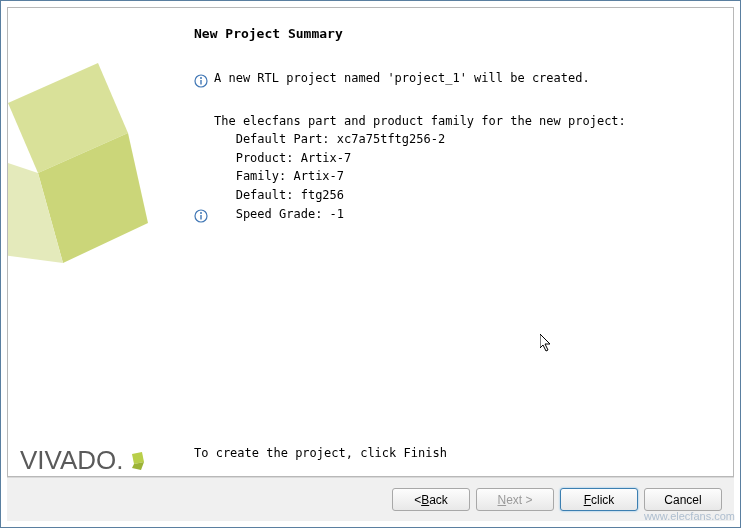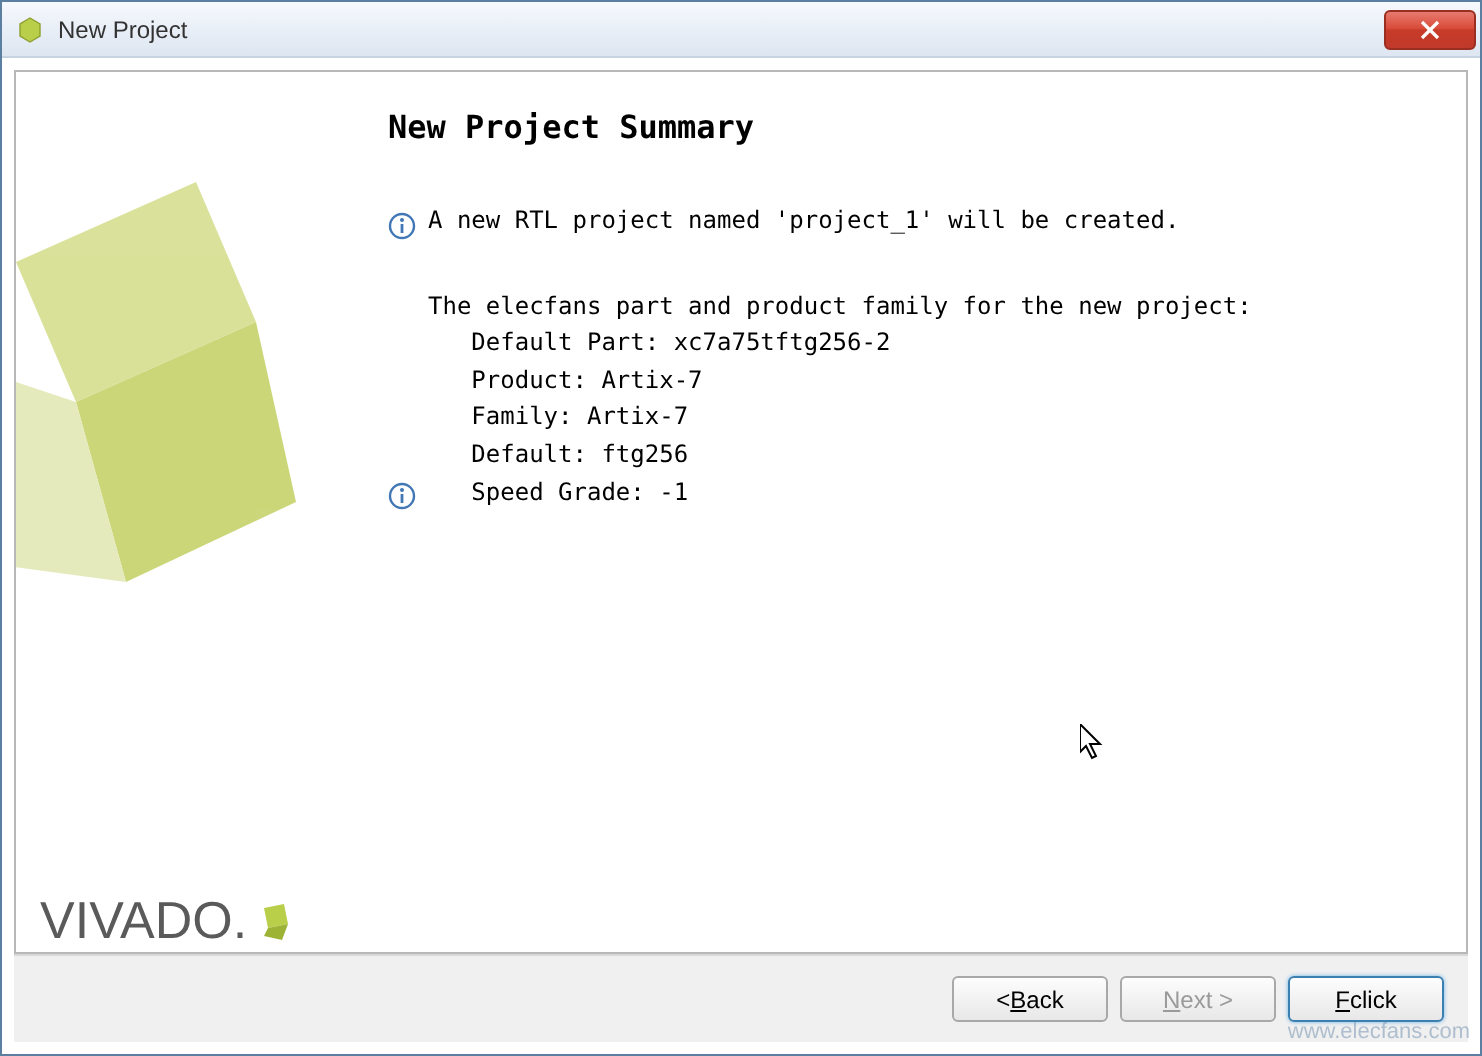--- a/index.html
+++ b/index.html
@@ -95,21 +95,21 @@
     .content {
       flex: 1;
       padding: 18px 20px 10px 6px;
       font-family: "NSimSun", "SimSun", monospace;
       font-size: 12px;
       color: #000;
       display: flex;
       flex-direction: column;
     }
     .heading {
-      font-size: 16px;
+      font-size: 13px;
       font-weight: bold;
       margin-bottom: 28px;
       font-family: "NSimSun", "SimSun", monospace;
     }
     .info-row {
       display: flex;
       align-items: flex-end;
       margin-bottom: 24px;
       line-height: 1.55;
     }
@@ -178,34 +178,20 @@
       pointer-events: none;
       text-align: left;
       line-height: 1.1;
     }
   </style>
 </head>
 <body>
 
 <div class="window">
 
-  <div class="titlebar">
-    <span class="title-icon">
-      <svg width="16" height="16" viewBox="0 0 16 16">
-        <polygon points="8,2 13,5 13,11 8,14 3,11 3,5" fill="#b9cf4a" stroke="#8ea030" stroke-width="0.7"></polygon>
-      </svg>
-    </span>
-    <span class="title-text">New Project</span>
-    <div class="close-btn">
-      <svg width="10" height="10" viewBox="0 0 10 10">
-        <line x1="1" y1="1" x2="9" y2="9" stroke="#fff" stroke-width="1.6"></line>
-        <line x1="9" y1="1" x2="1" y2="9" stroke="#fff" stroke-width="1.6"></line>
-      </svg>
-    </div>
-  </div>
 
   <div class="body-area">
 
     <div class="side-graphic">
       <svg class="bg-shape" width="210" height="300" viewBox="0 0 210 300">
         <g fill="#d5de8f" opacity="0.9">
           <polygon points="30,40 120,0 150,70 60,110"></polygon>
           <polygon points="60,110 150,70 170,160 85,200" fill="#c6d26b"></polygon>
           <polygon points="0,90 60,110 85,200 10,190" fill="#e2e8b4"></polygon>
         </g>
@@ -247,20 +233,21 @@
         <div class="info-text"><span>The elecfans part and product family for the new project:</span>
 <span>   Default Part: xc7a75tftg256-2</span>
 <span>   Product: Artix-7</span>
 <span>   Family: Artix-7</span>
 <span>   Default: ftg256</span>
 <span>   Speed Grade: -1</span></div>
       </div>
 
       <div class="spacer"></div>
 
+      <div class="finish-line">To create the project, click Finish</div>
     </div>
 
     <svg class="cursor-arrow" width="16" height="20" viewBox="0 0 16 20">
       <polygon points="0,0 0,14 3,11 6,17 8,16 5,10 10,10" fill="#fff" stroke="#000" stroke-width="1"></polygon>
     </svg>
   </div>
 
   <div class="footer">
     <div class="btn">
       <span>&lt; </span>
@@ -268,19 +255,22 @@
         <span>ack</span>
     </div>
     <div class="btn disabled">
       <span class="u">N</span>
         <span>ext &gt;</span>
     </div>
     <div class="btn primary">
       <span class="u">F</span>
         <span>click</span>
     </div>
+    <div class="btn">
+      <span>Cancel</span>
+    </div>
   </div>
 
 </div>
 
 <div class="watermark">
   <div>www.elecfans.com</div>
 </div>
 
 </body></html>

